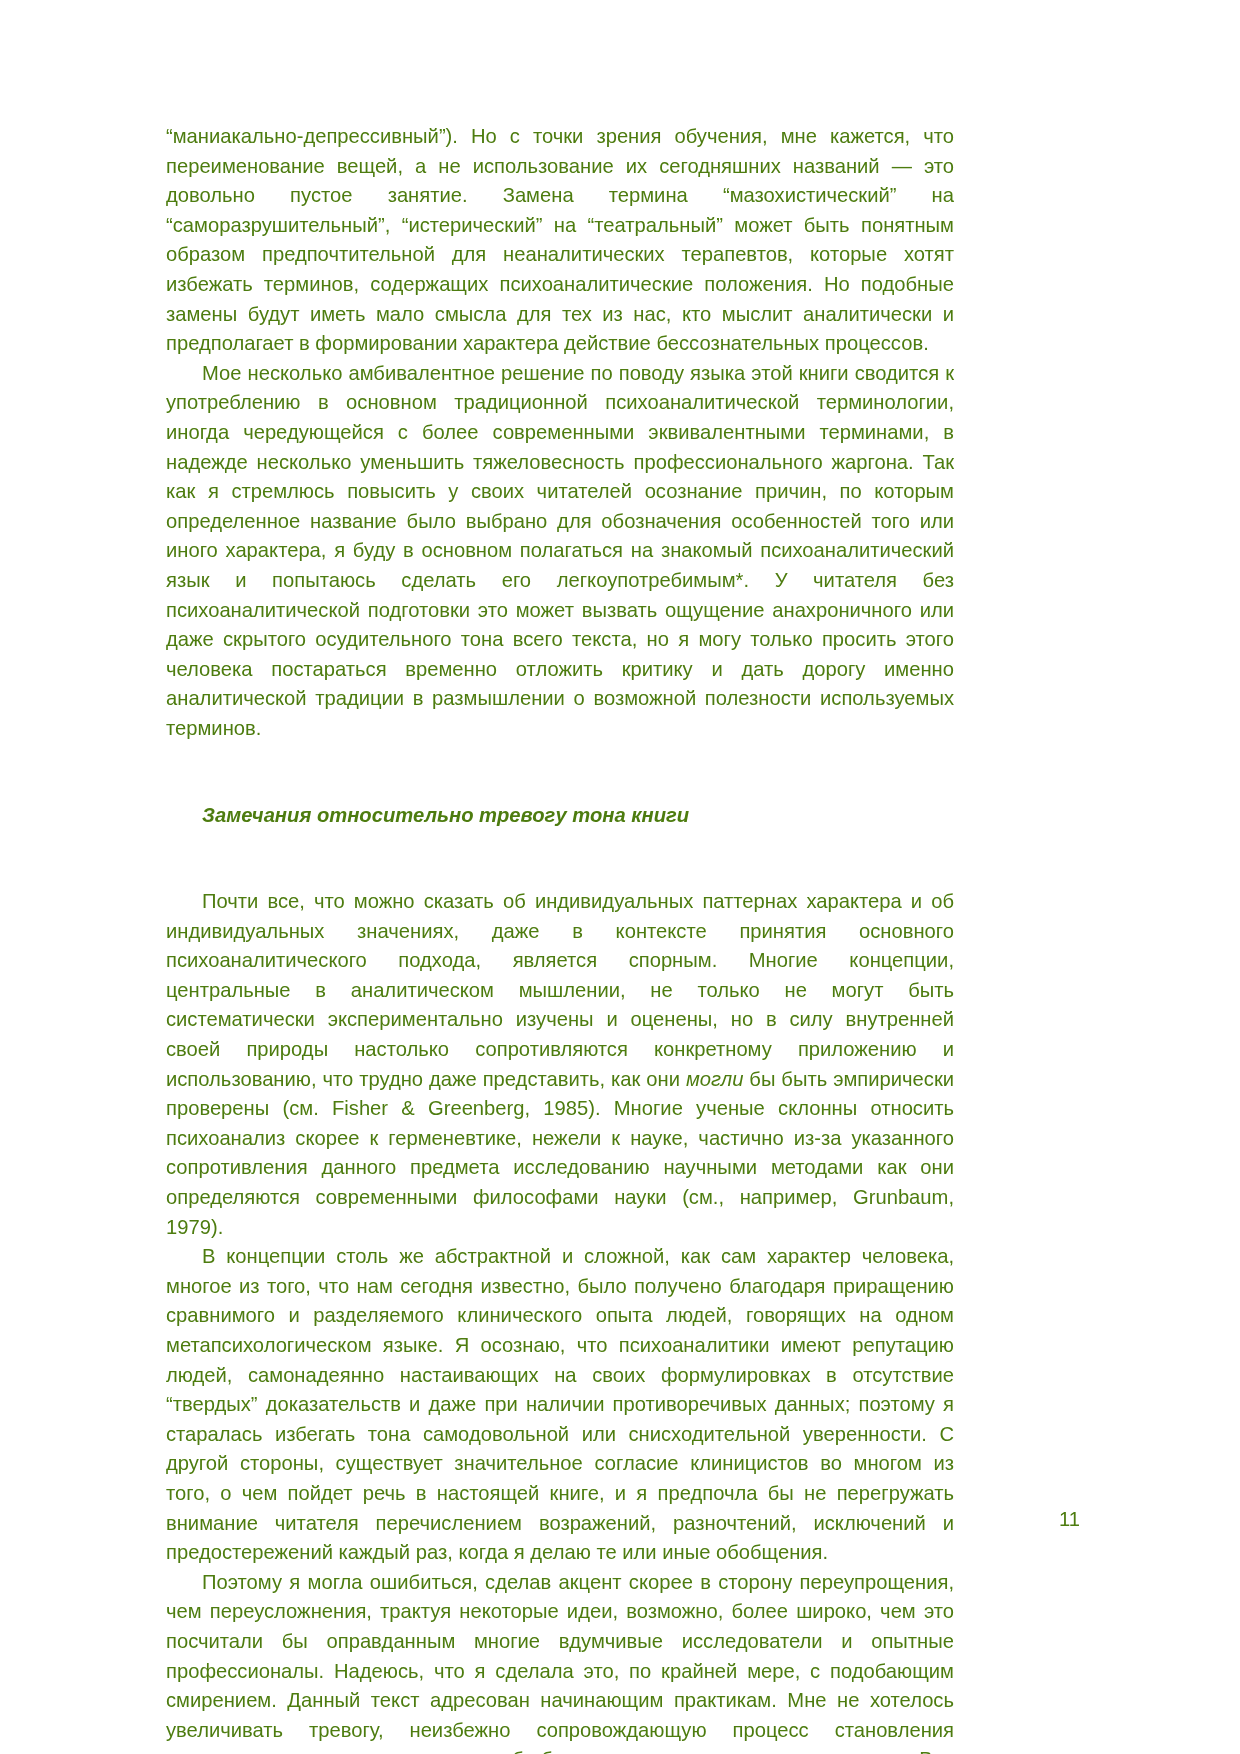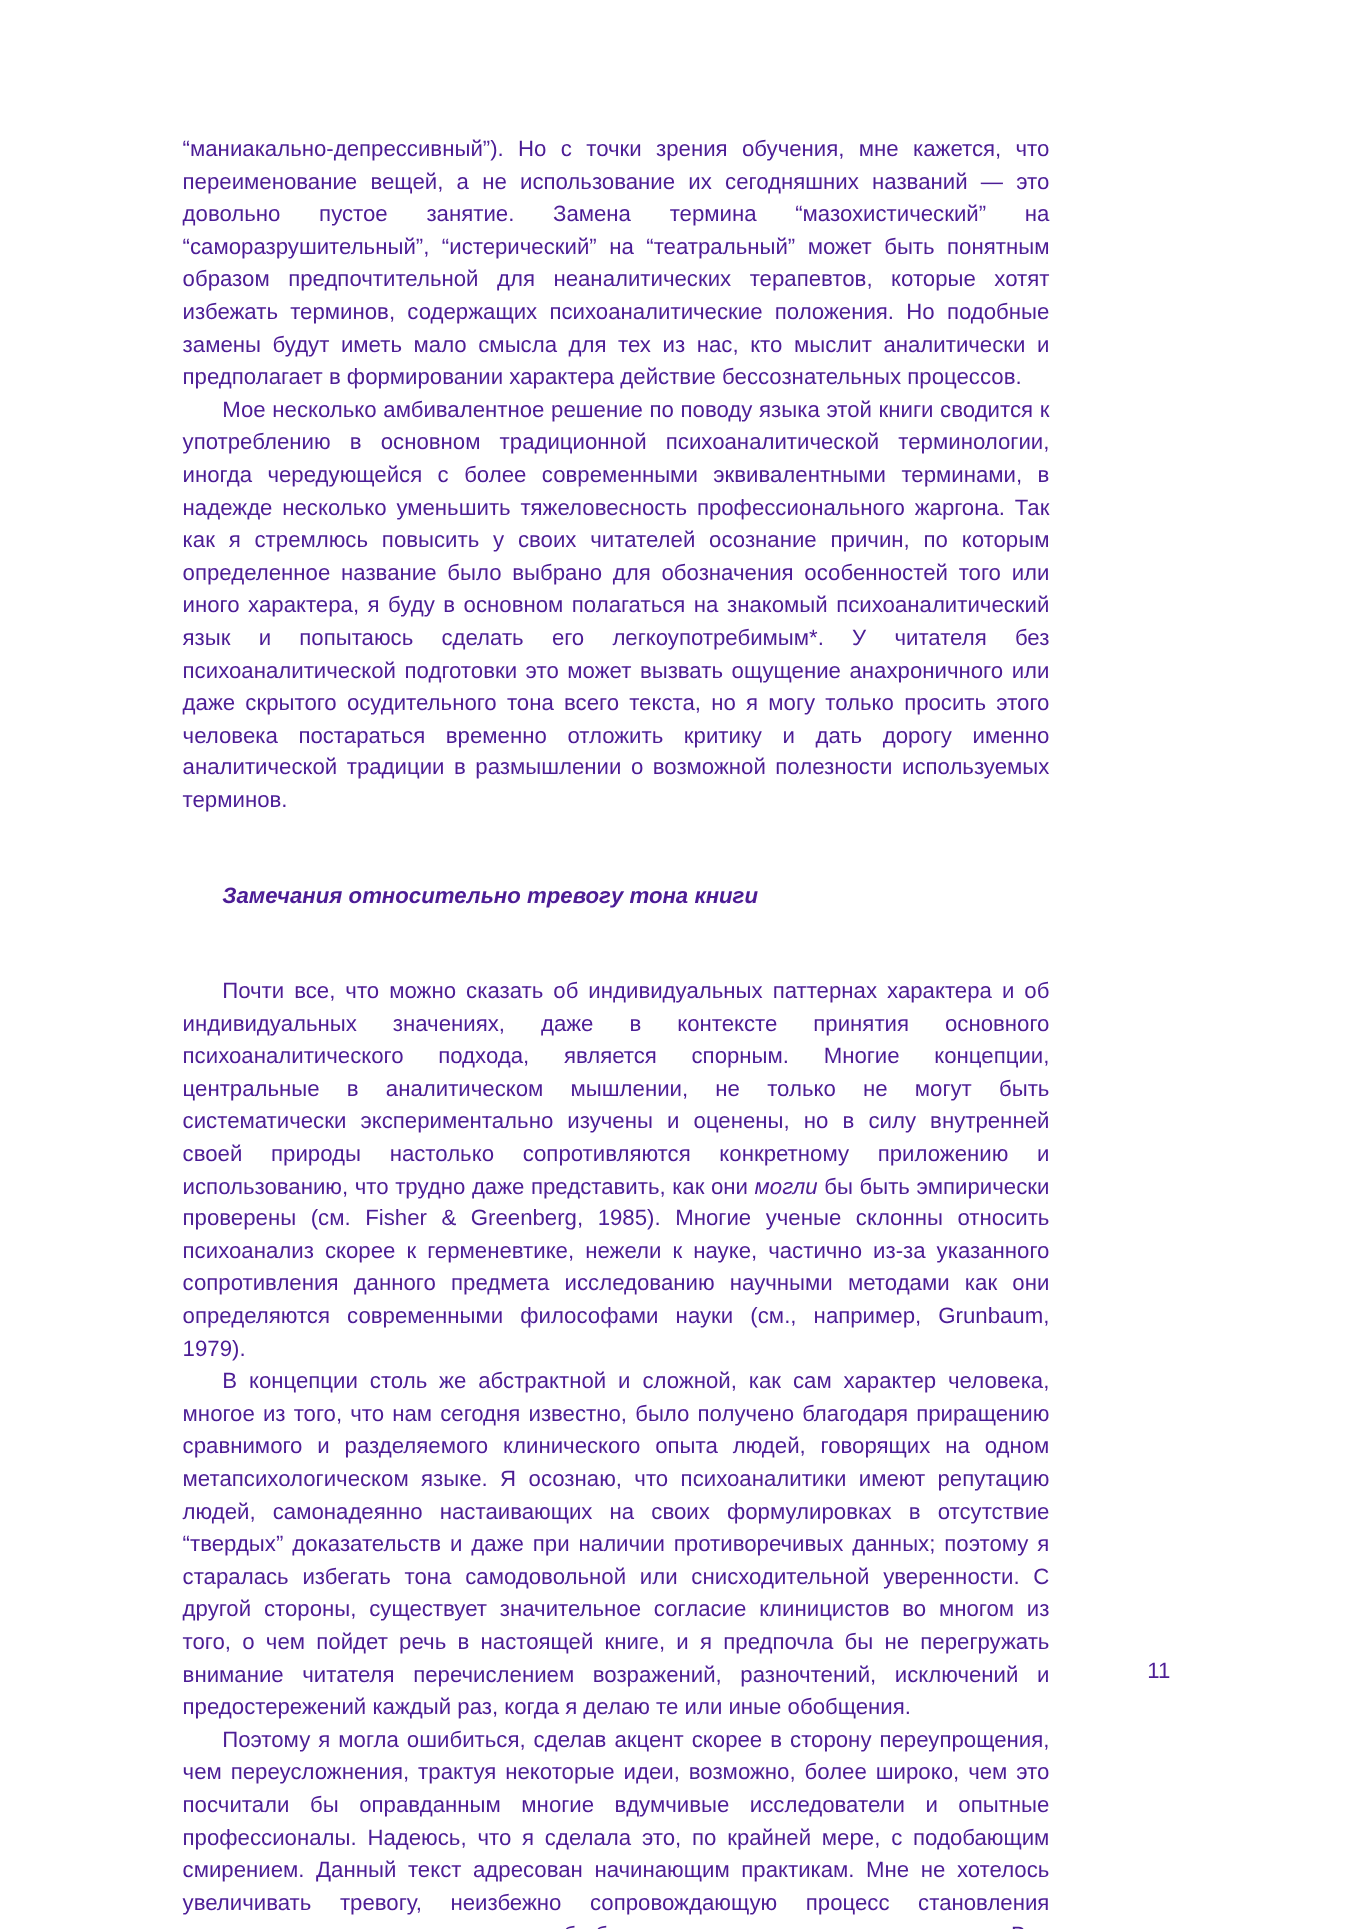--- a/index.html
+++ b/index.html
@@ -7,21 +7,21 @@
     padding: 0;
     background: #ffffff;
   }
   .page {
     position: relative;
     width: 1184px;
     height: 1754px;
     background: #ffffff;
     box-sizing: border-box;
     font-family: "Liberation Sans", sans-serif;
-    color: #4c1d95;
+    color: #4d7c0f;
     overflow: hidden;
   }
   .content {
     position: absolute;
     left: 166px;
     top: 122px;
     width: 788px;
   }
   p.body-par {
     margin: 0;
@@ -45,21 +45,21 @@
     font-weight: bold;
     font-style: italic;
     text-indent: 36px;
     text-align: left;
   }
   .gap-before-heading { height: 58px; }
   .gap-after-heading { height: 56px; }
   em.ital { font-style: italic; }
   .page-number {
     position: absolute;
-    right: 120px;
+    right: 104px;
     top: 1506px;
     font-size: 20.2px;
     line-height: 26px;
     text-align: right;
     font-family: "Liberation Sans", sans-serif;
   }
 </style>
 </head>
 <body>
 

